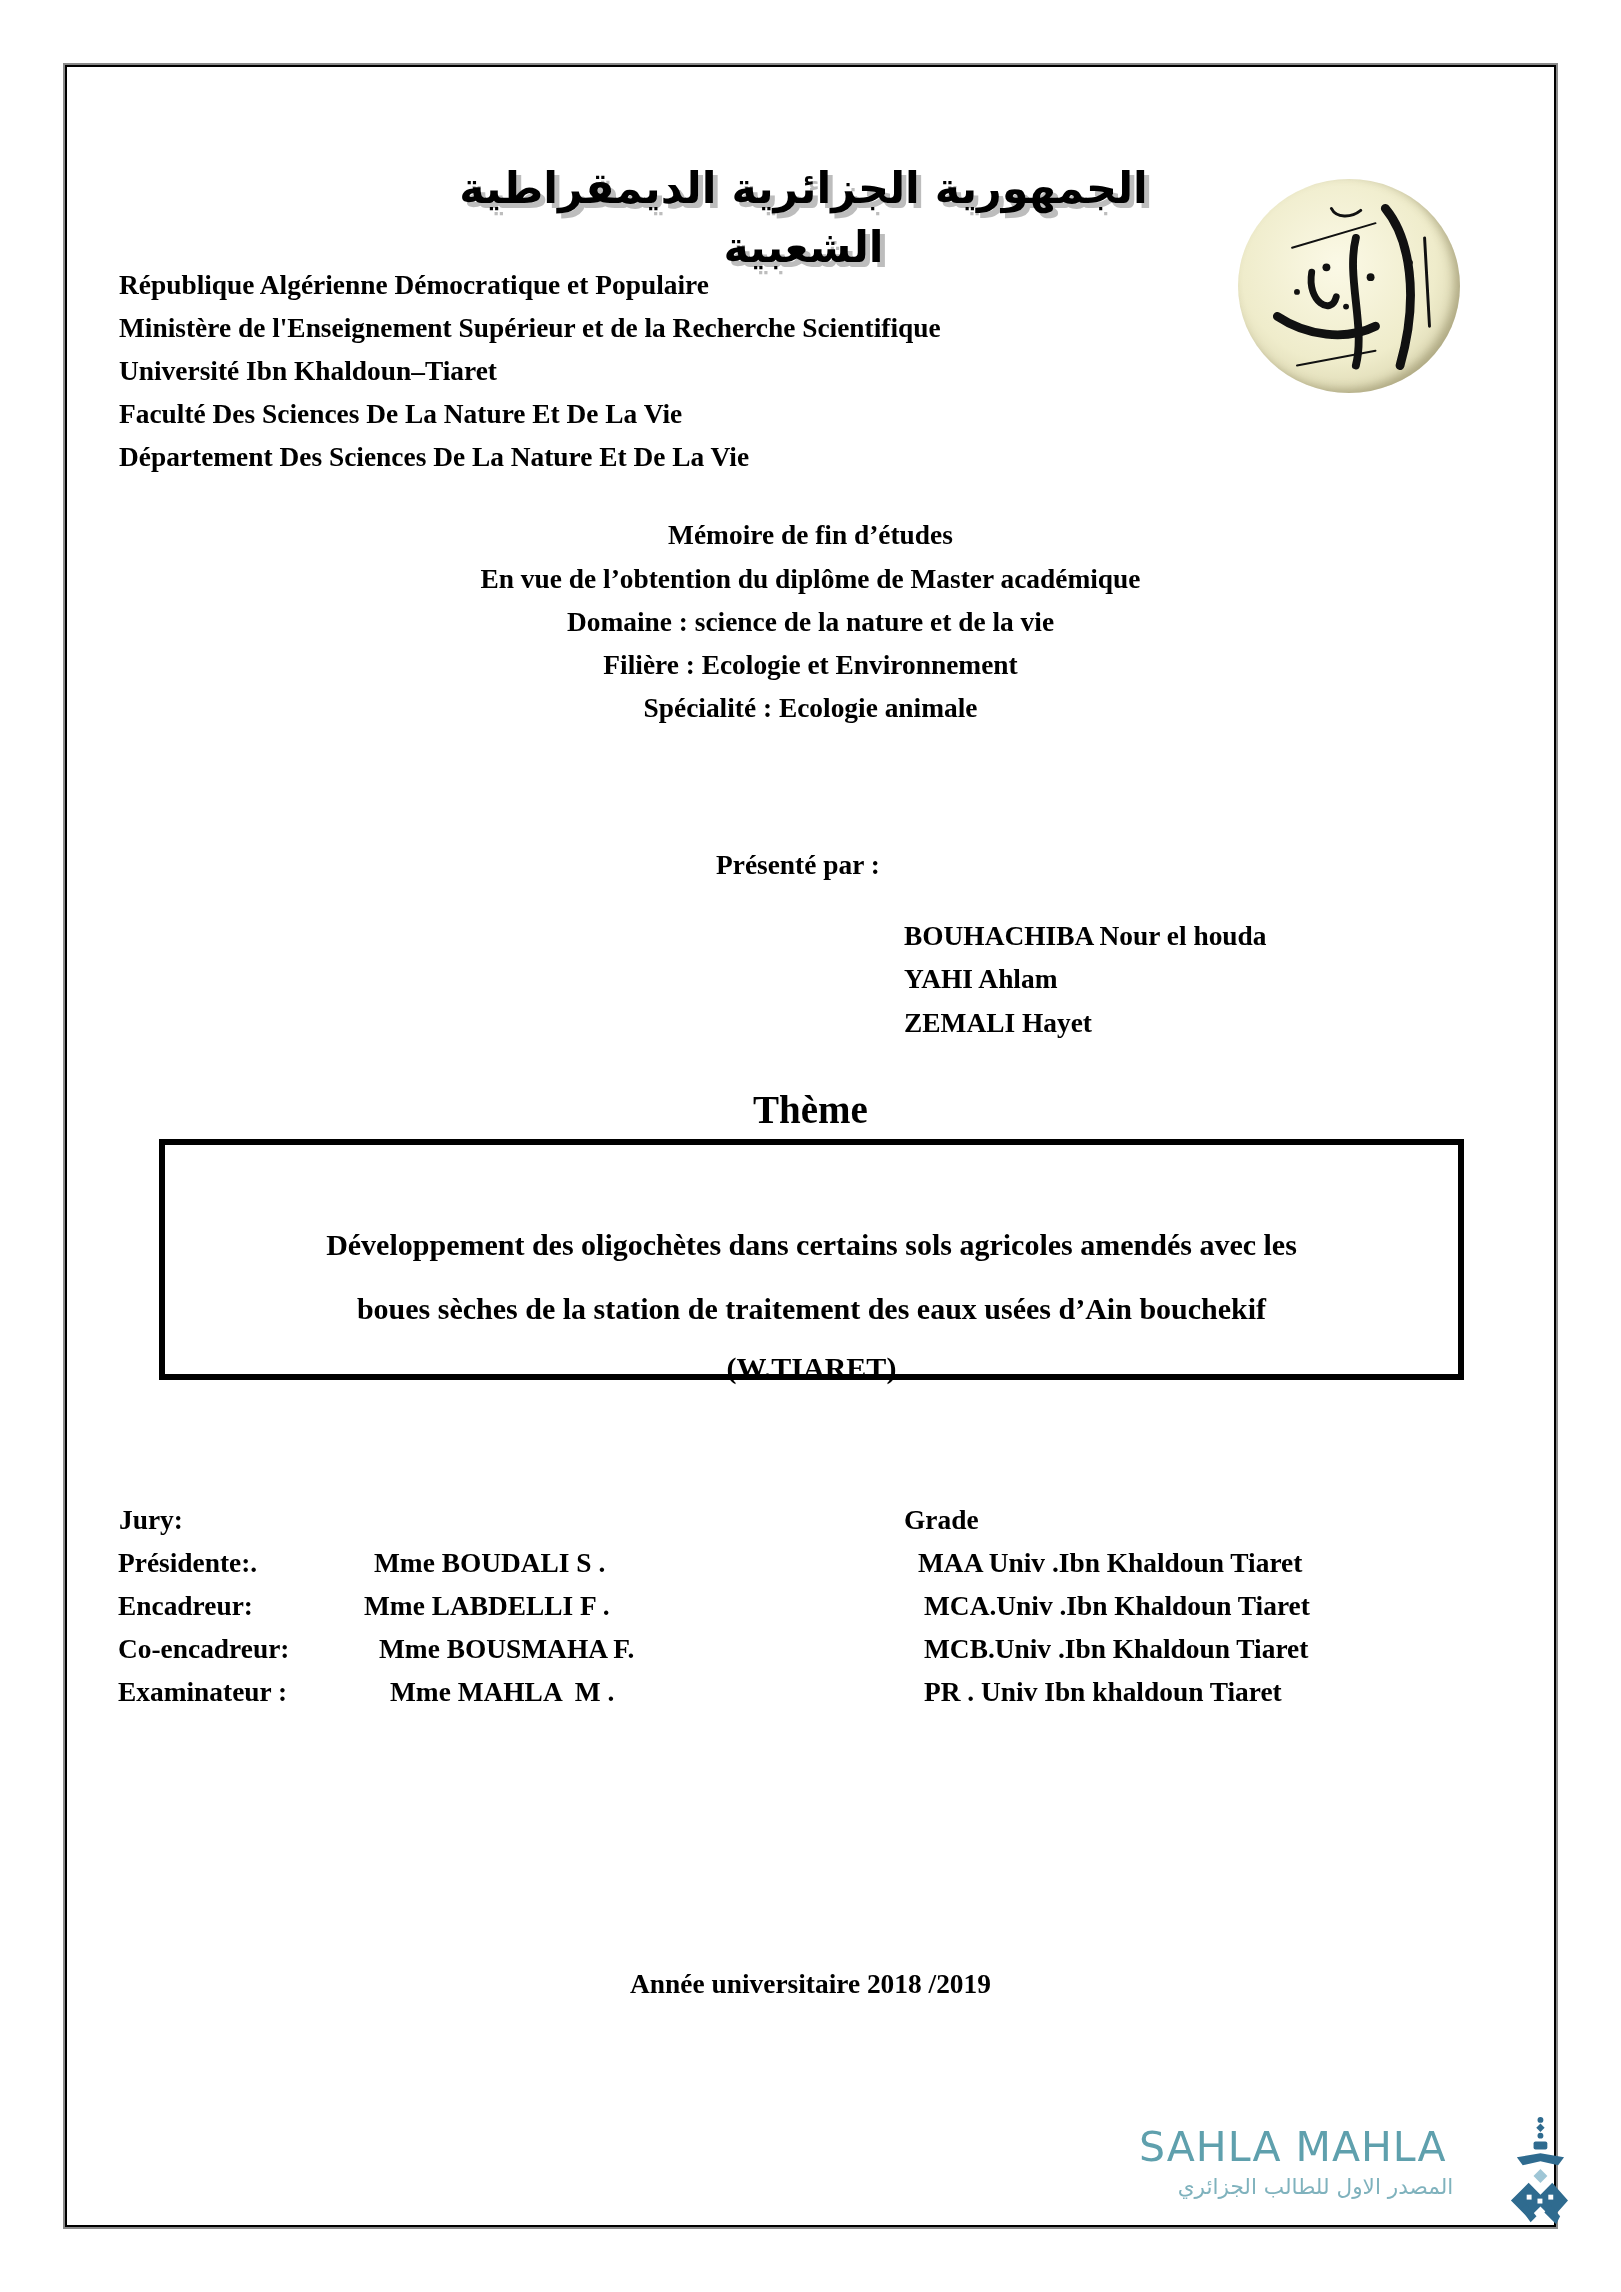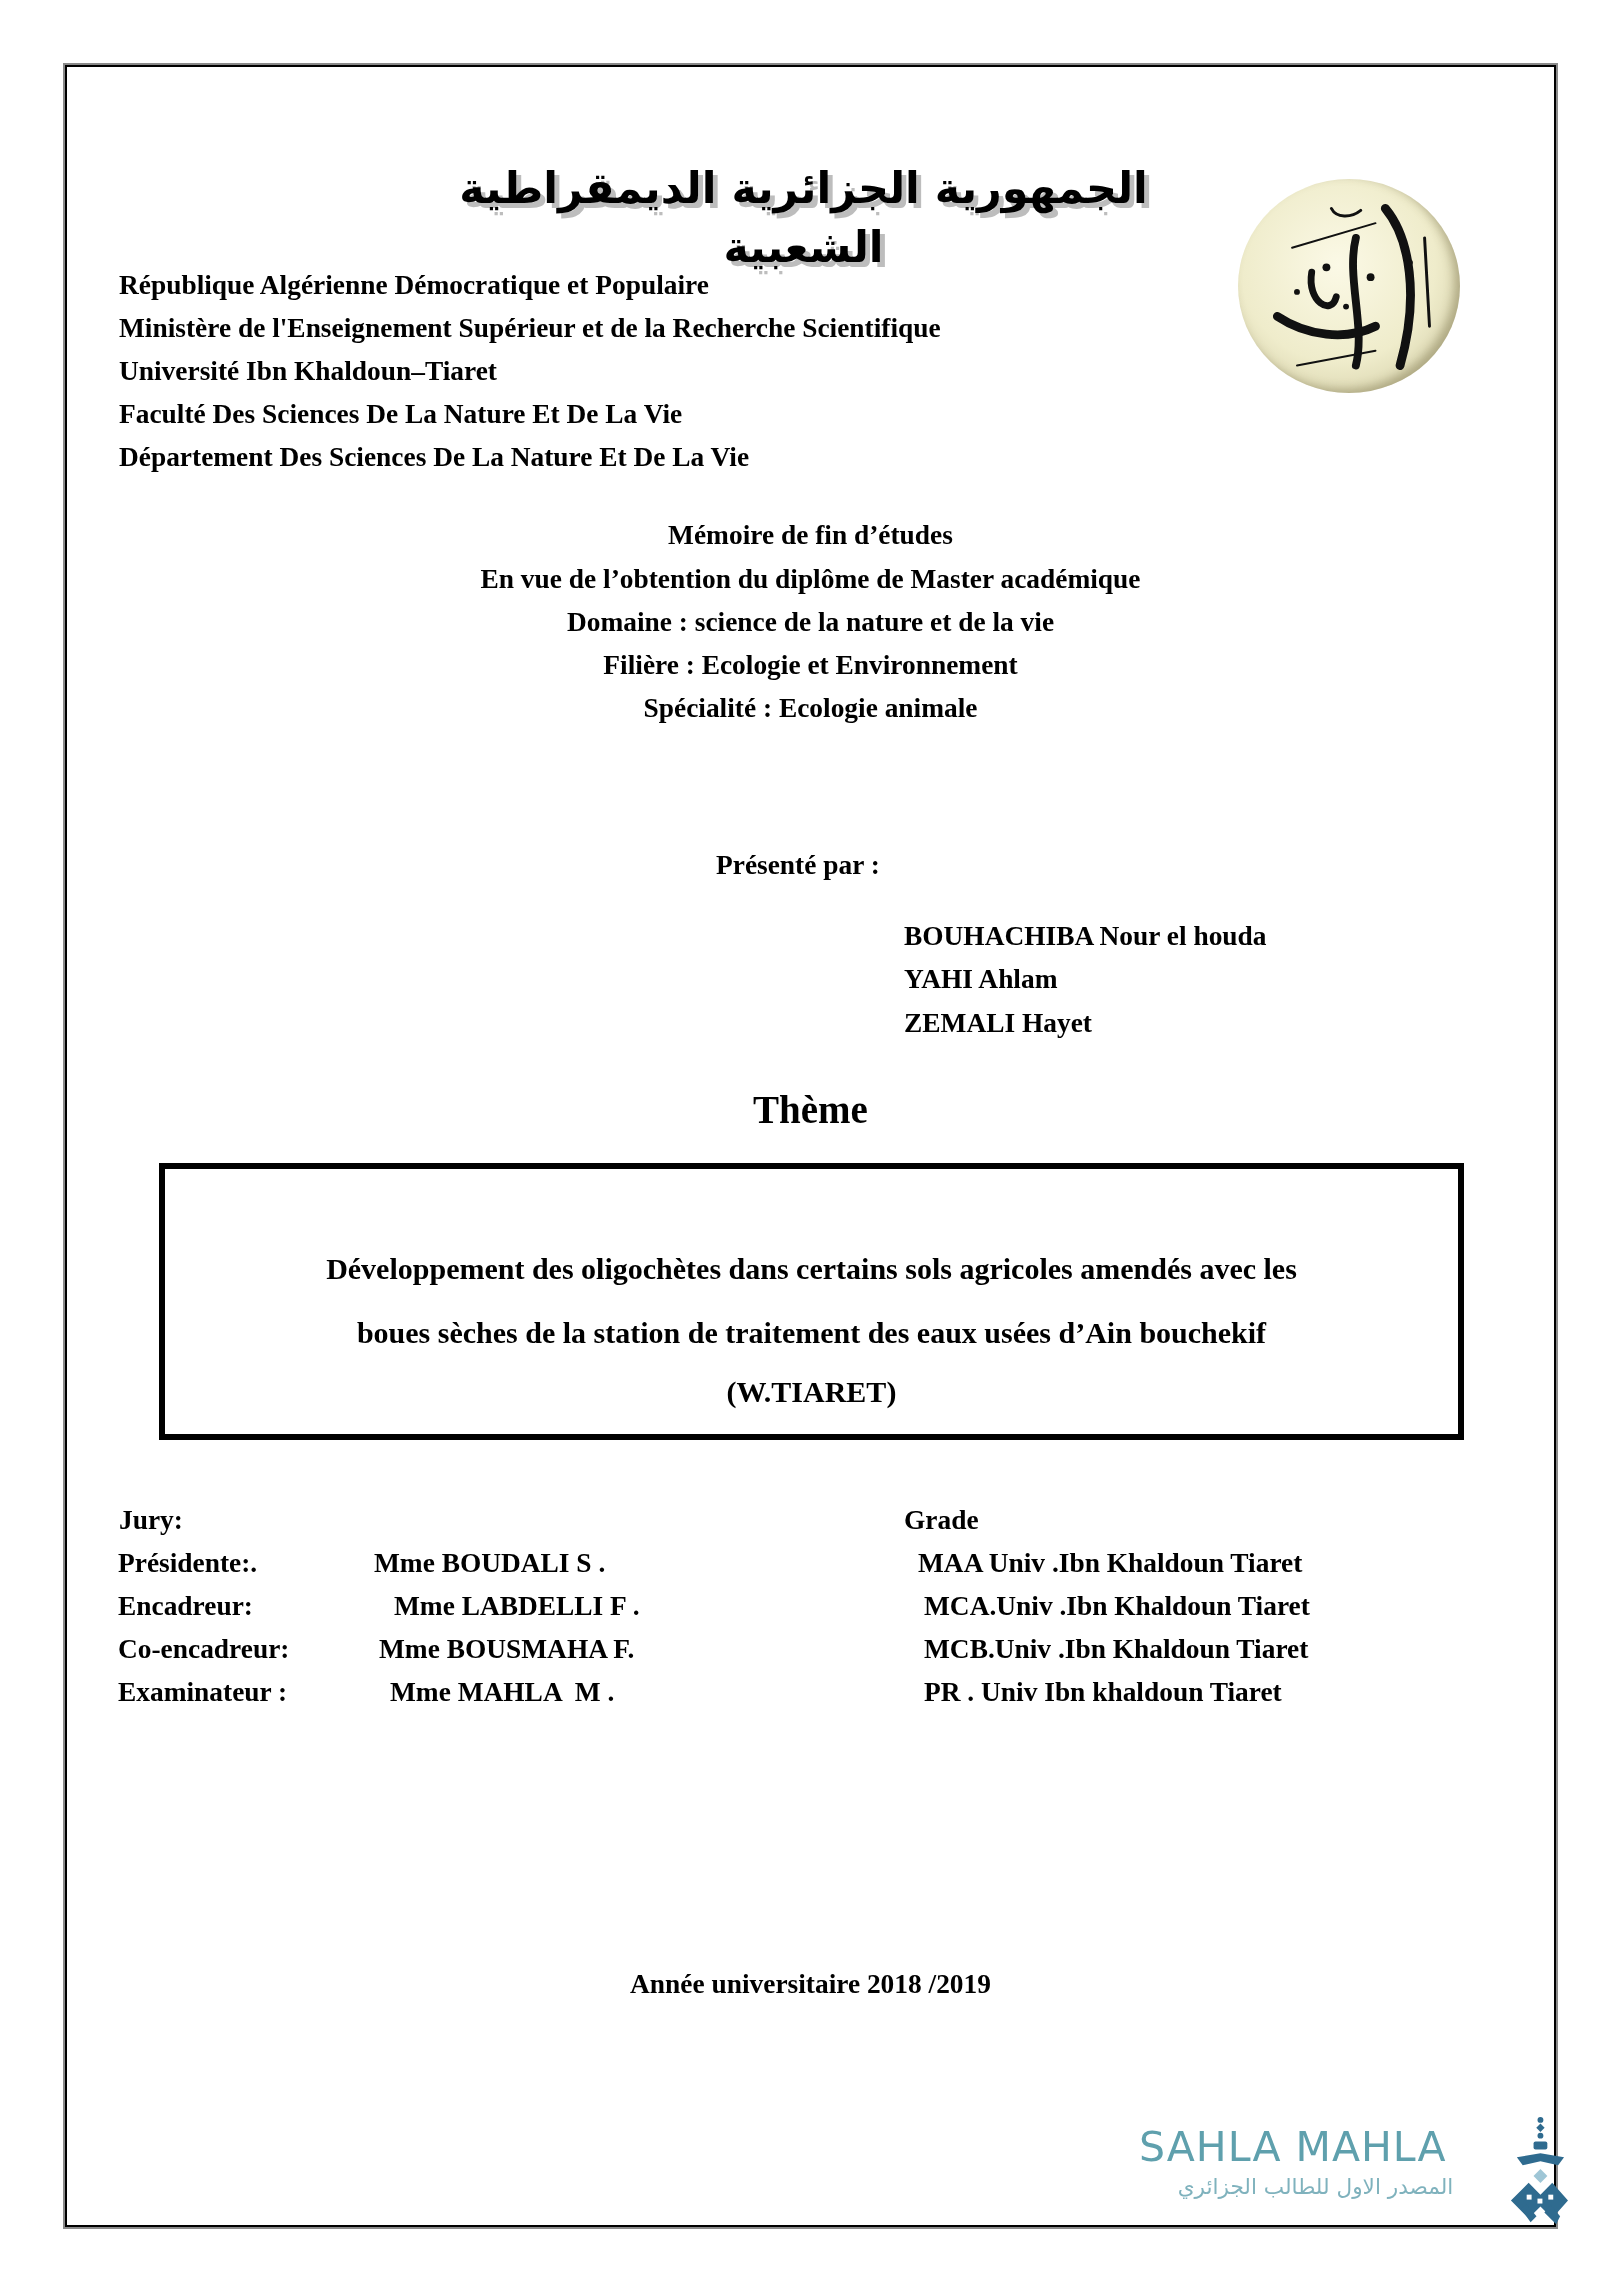--- a/index.html
+++ b/index.html
@@ -21,21 +21,21 @@
 
   .center-line { position: absolute; left: 0; width: 1621px; text-align: center; font-size: 27.4px;
          font-weight: bold; line-height: 33px; }
 
   .presented { position: absolute; left: 716px; top: 849px; font-size: 27.4px; font-weight: bold; line-height: 33px; }
   .author { position: absolute; left: 904px; font-size: 27.4px; font-weight: bold; line-height: 33px; }
 
   .theme-heading { position: absolute; left: 0; width: 1621px; text-align: center; top: 1086px;
          font-size: 39px; font-weight: bold; line-height: 47px; }
 
-  .theme-box { position: absolute; left: 159px; top: 1163px; width: 1305px; height: 277px;
+  .theme-box { position: absolute; left: 159px; top: 1139px; width: 1305px; height: 241px;
          border: 6.9px solid #000; box-sizing: border-box; }
   .theme-line { position: absolute; left: 0; width: 100%; text-align: center; font-size: 30px;
          font-weight: bold; line-height: 37px; }
 
   .jury-cell { position: absolute; font-size: 27.4px; font-weight: bold; line-height: 33px; white-space: nowrap; }
 
   .year { position: absolute; left: 0; width: 1621px; text-align: center; top: 1968px; font-size: 27.4px;
           font-weight: bold; line-height: 33px; }
 
   .watermark { position: absolute; left: 1137px; top: 2122px; width: 431px; height: 108px; }
@@ -99,21 +99,21 @@
 </div>
 
 <div class="jury-cell" style="left:119px; top:1504px">Jury:</div>
 <div class="jury-cell" style="left:904px; top:1504px">Grade</div>
 
 <div class="jury-cell" style="left:118px; top:1547px">Présidente:.</div>
 <div class="jury-cell" style="left:374px; top:1547px">Mme BOUDALI S .</div>
 <div class="jury-cell" style="left:918px; top:1547px">MAA Univ .Ibn Khaldoun Tiaret</div>
 
 <div class="jury-cell" style="left:118px; top:1590px">Encadreur:</div>
-<div class="jury-cell" style="left:394px; top:1590px">Mme LABDELLI F .</div>
+<div class="jury-cell" style="left:364px; top:1590px">Mme LABDELLI F .</div>
 <div class="jury-cell" style="left:924px; top:1590px">MCA.Univ .Ibn Khaldoun Tiaret</div>
 
 <div class="jury-cell" style="left:118px; top:1633px">Co-encadreur:</div>
 <div class="jury-cell" style="left:379px; top:1633px">Mme BOUSMAHA F.</div>
 <div class="jury-cell" style="left:924px; top:1633px">MCB.Univ .Ibn Khaldoun Tiaret</div>
 
 <div class="jury-cell" style="left:118px; top:1676px">Examinateur :</div>
 <div class="jury-cell" style="left:390px; top:1676px; white-space: pre">Mme MAHLA  M .</div>
 <div class="jury-cell" style="left:924px; top:1676px">PR . Univ Ibn khaldoun Tiaret</div>
 

